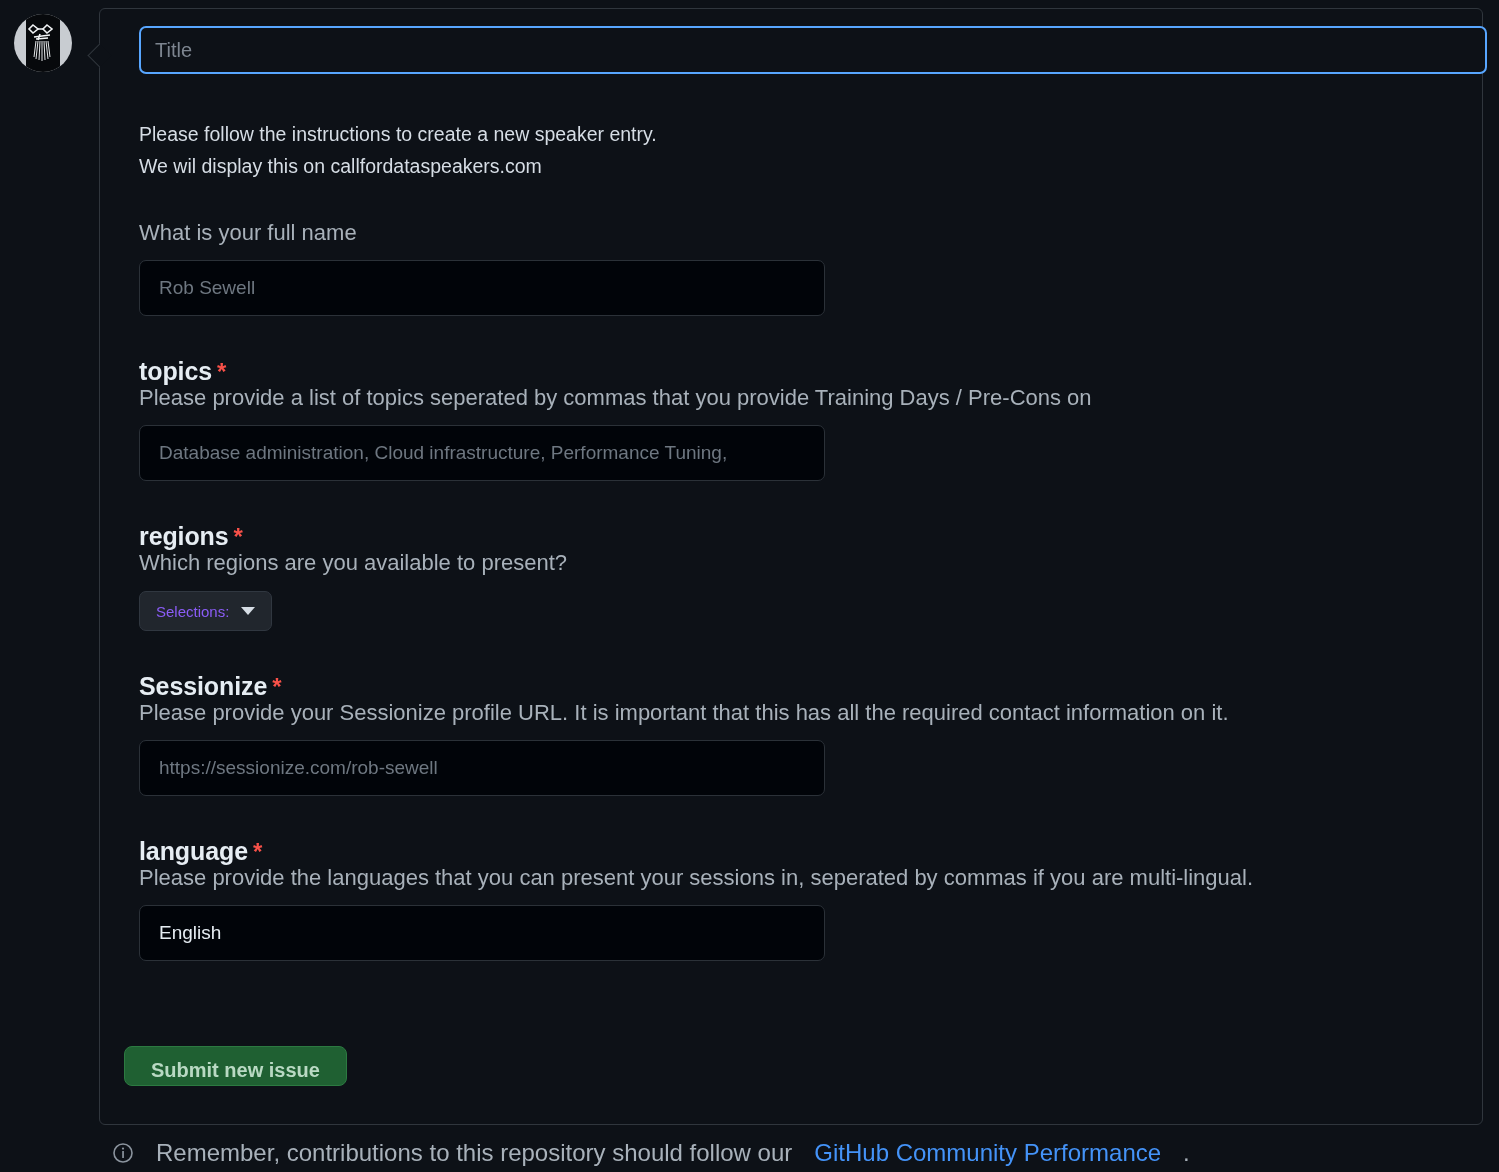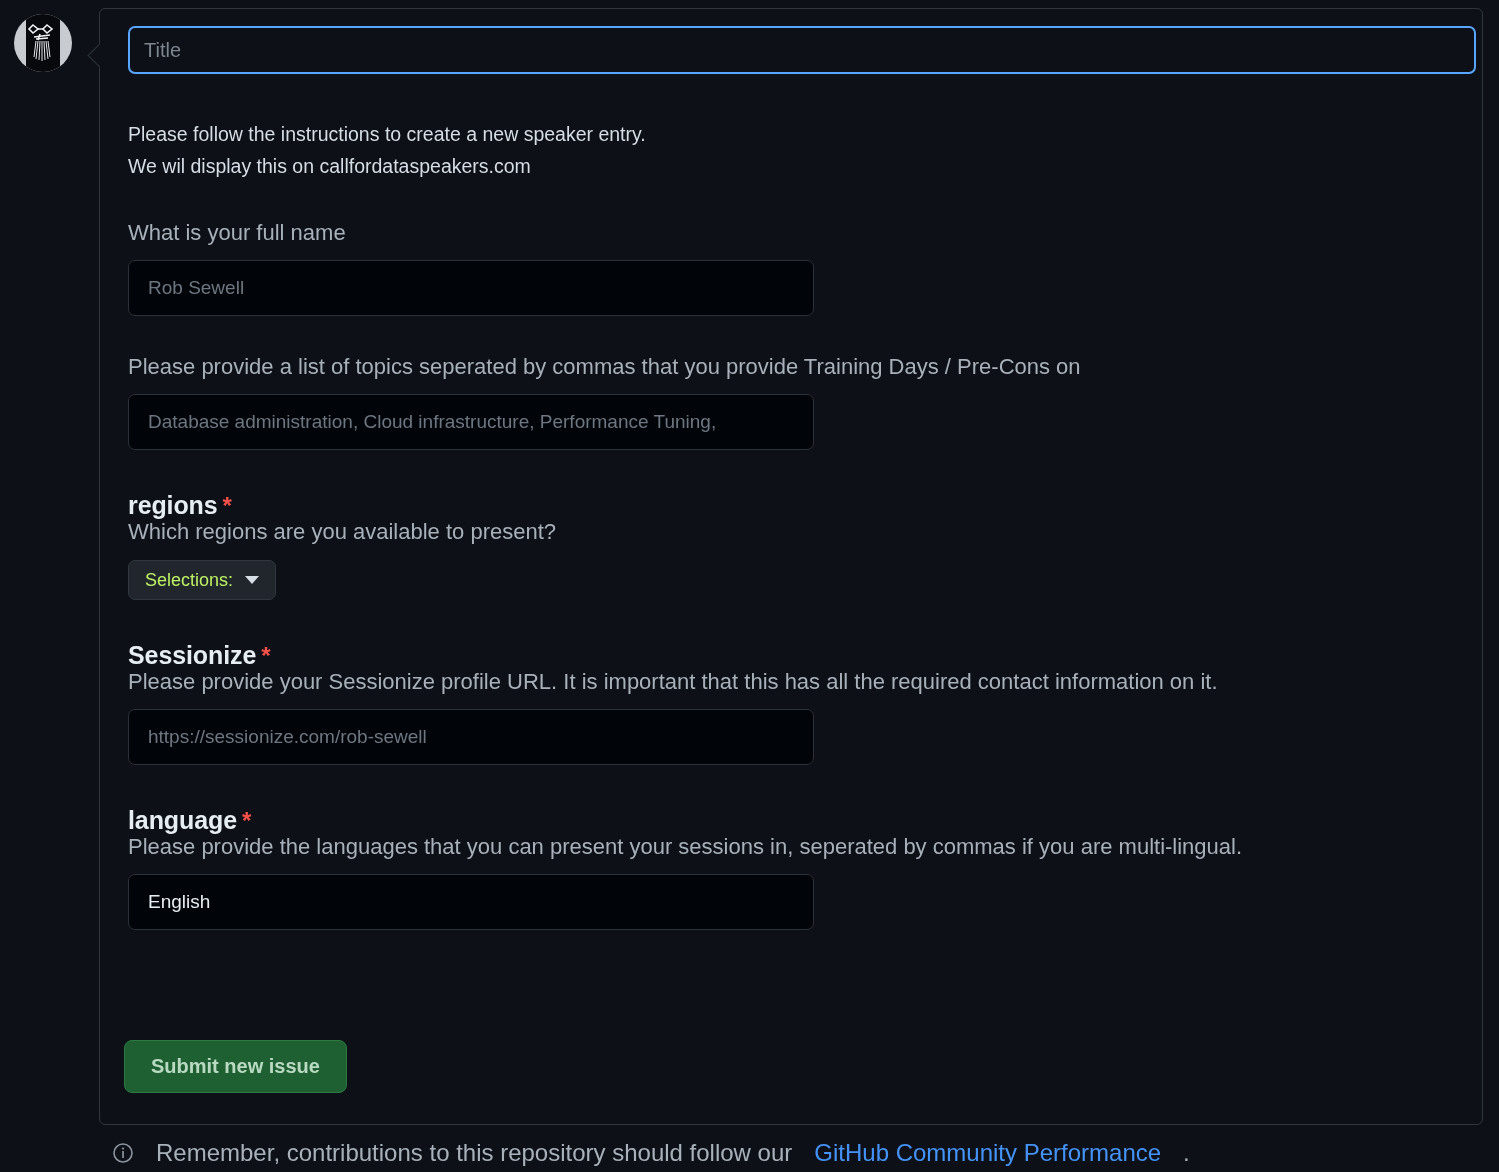--- a/index.html
+++ b/index.html
@@ -58,21 +58,21 @@
     width: 16px;
     height: 16px;
     background: #0d1117;
     border-left: 1px solid #30363d;
     border-bottom: 1px solid #30363d;
     transform: rotate(45deg);
   }
 
   #box-body {
     position: absolute;
-    left: 4px; top: 0; right: 0;
+    left: 15px; top: 0; right: 0;
     padding: 17px 24px 0 24px;
     box-sizing: border-box;
   }
 
   
   #title-input {
     display: block;
     box-sizing: border-box;
     width: 1348px;
     height: 48px;
@@ -137,23 +137,23 @@
   #regions-dropdown {
     display: inline-flex;
     align-items: center;
     gap: 12px;
     margin-top: 17px;
     height: 40px;
     padding: 0 16px;
     background: #21262d;
     border: 1px solid #303740;
     border-radius: 7px;
-    color: #bef264;
-    font-family: "Liberation Sans", sans-serif;
-    font-size: 18px;
+    color: #8b5cf6;
+    font-family: "Liberation Sans", sans-serif;
+    font-size: 15px;
     cursor: pointer;
   }
   .caret-down {
     width: 0; height: 0;
     border-left: 7px solid transparent;
     border-right: 7px solid transparent;
     border-top: 8px solid #d6dde5;
   }
 
   
@@ -167,21 +167,21 @@
     align-items: center;
     justify-content: space-between;
     padding: 0 24px;
     box-sizing: border-box;
   }
   #required-note {
     font-size: 18px;
     color: #a8b1ba;
   }
   #submit-button {
-    height: 53px;
+    height: 40px;
     padding: 12px 26px;
     background: #1f6032;
     border: 1px solid #2c7a41;
     border-radius: 8px;
     color: #b9d9c3;
     font-family: "Liberation Sans", sans-serif;
     font-size: 20px;
     font-weight: bold;
     cursor: pointer;
   }
@@ -245,20 +245,23 @@
       <div>Please follow the instructions to create a new speaker entry.</div>
       <div>We wil display this on callfordataspeakers.com</div>
     </div>
 
     <div class="field">
       <div class="field-desc">What is your full name</div>
       <input class="field-input" type="text" placeholder="Rob Sewell" style="">
     </div>
 
     <div class="field">
+      <div class="field-label">
+        <span>topics</span><span class="req">*</span>
+      </div>
       <div class="field-desc">Please provide a list of topics seperated by commas that you provide Training Days / Pre-Cons on</div>
       <input class="field-input" type="text" placeholder="Database administration, Cloud infrastructure, Performance Tuning," style="">
     </div>
 
     <div class="field">
       <div class="field-label">
         <span>regions</span><span class="req">*</span>
       </div>
       <div class="field-desc">Which regions are you available to present?</div>
       <button id="regions-dropdown">

